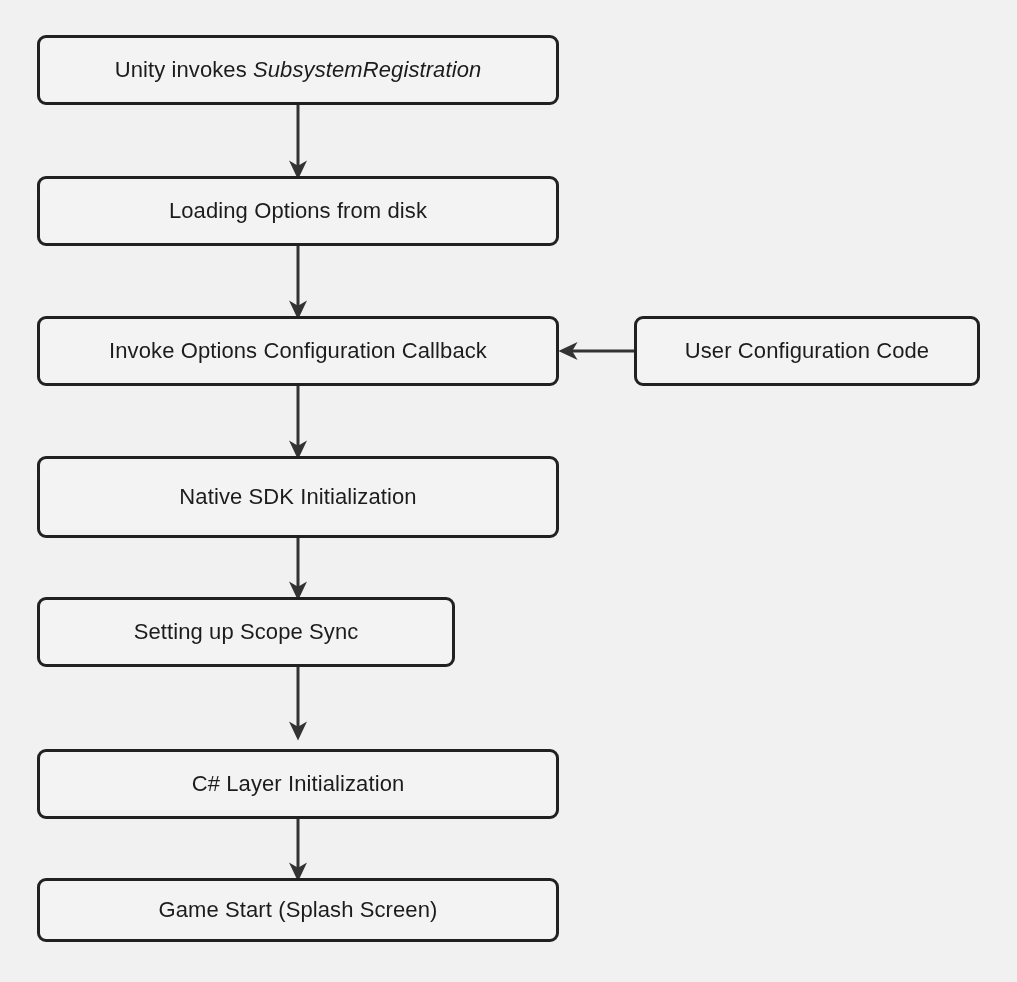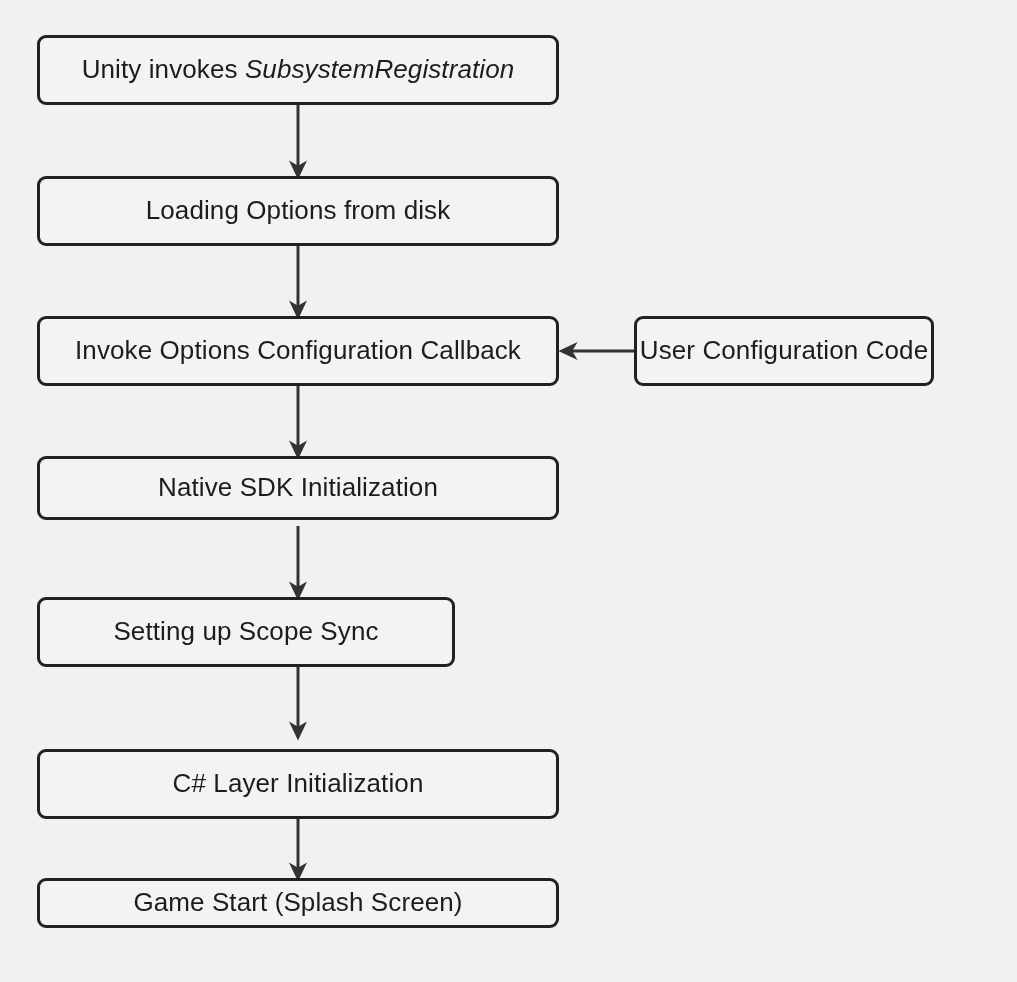--- a/index.html
+++ b/index.html
@@ -32,21 +32,21 @@
     box-sizing: border-box;
     background: #f3f3f3;
     border: 3px solid #212121;
     border-radius: 9px;
     display: flex;
     align-items: center;
     justify-content: center;
     text-align: center;
   }
   .node-label {
-    font-size: 26px;
+    font-size: 22px;
     line-height: 1.2;
     color: #1c1c1c;
     letter-spacing: 0.1px;
     white-space: nowrap;
   }
   .node-label .em {
     font-style: italic;
   }
 </style>
 </head>
@@ -89,33 +89,33 @@
   </div>
 
   <div class="node" style="left:37px; top:176px; width:522px; height:70px;">
     <span class="node-label">Loading Options from disk</span>
   </div>
 
   <div class="node" style="left:37px; top:316px; width:522px; height:70px;">
     <span class="node-label">Invoke Options Configuration Callback</span>
   </div>
 
-  <div class="node" style="left:37px; top:456px; width:522px; height:64px;">
+  <div class="node" style="left:37px; top:456px; width:522px; height:82px;">
     <span class="node-label">Native SDK Initialization</span>
   </div>
 
   <div class="node" style="left:37px; top:597px; width:418px; height:70px;">
     <span class="node-label">Setting up Scope Sync</span>
   </div>
 
   <div class="node" style="left:37px; top:737px; width:522px; height:70px;margin-top:12px;">
     <span class="node-label">C# Layer Initialization</span>
   </div>
 
-  <div class="node" style="left:37px; top:878px; width:522px; height:50px;">
+  <div class="node" style="left:37px; top:878px; width:522px; height:64px;">
     <span class="node-label">Game Start (Splash Screen)</span>
   </div>
 
-  <div class="node" style="left:634px; top:316px; width:300px; height:70px;">
+  <div class="node" style="left:634px; top:316px; width:346px; height:70px;">
     <span class="node-label">User Configuration Code</span>
   </div>
 
 </div>
 
 </body></html>

